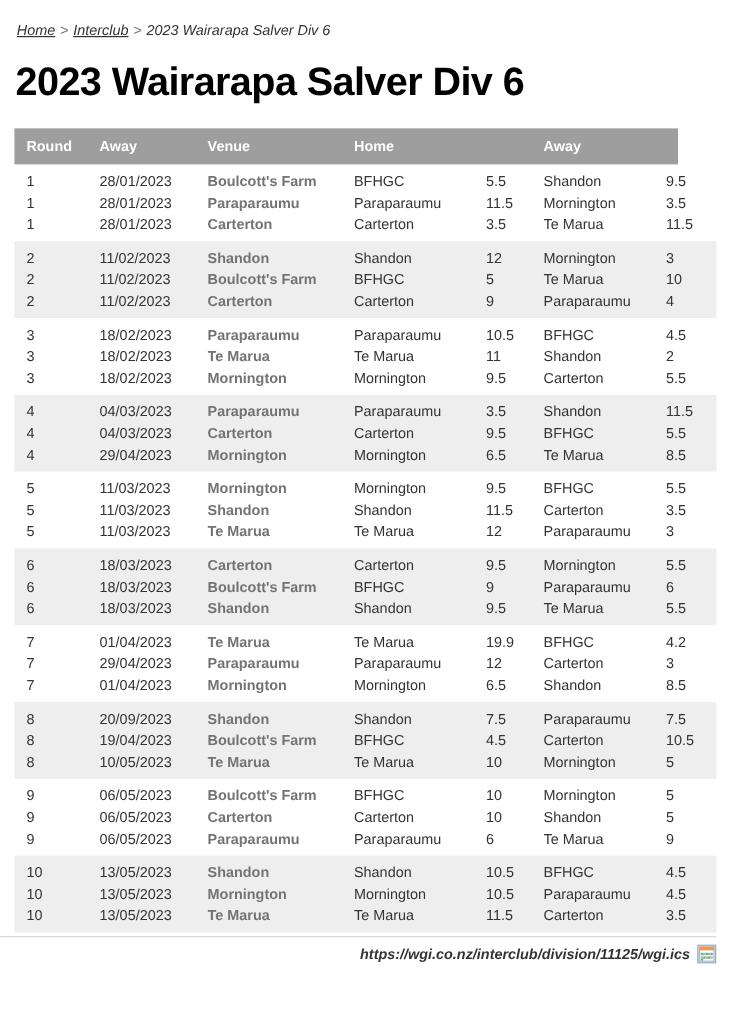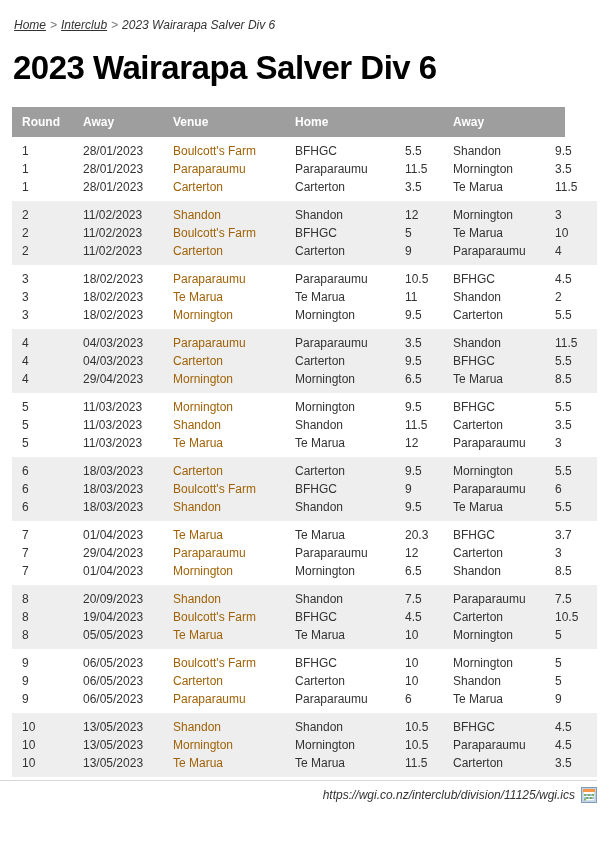--- a/index.html
+++ b/index.html
@@ -11,24 +11,24 @@
   .breadcrumb .current{color:#333333;}
 
   h1.page-title{margin:19px 0 22px 13px;font-size:33px;line-height:34px;font-weight:bold;color:#000000;letter-spacing:-0.5px;}
 
   .fixture-table{margin:0 12px;width:585px;font-size:12px;}
   .thead{height:30px;background:#9e9e9e;color:#ffffff;font-weight:bold;display:grid;grid-template-columns:61px 90px 122px 158px 144px;align-items:center;padding-left:10px;box-sizing:border-box;width:553px;}
   .group{padding:5px 0;}
   .group.striped{background:#eeeeee;}
   .row{display:grid;grid-template-columns:61px 90px 122px 110px 48px 102px 42px;height:18px;line-height:18px;align-items:center;padding-left:10px;box-sizing:border-box;}
   .cell{overflow:hidden;white-space:nowrap;}
-  .cell.venue{color:#a16207;}
+  .cell.venue{color:#737373;font-weight:bold;}
 
   .tfooter{margin:3px 12px 0 0;border-top:1px solid #d8d8d8;padding-top:6px;display:flex;justify-content:flex-end;align-items:center;gap:6px;font-size:12px;}
-  .ics-link{font-style:italic;text-decoration:none;color:#333333;}
+  .ics-link{font-style:italic;text-decoration:none;color:#333333;font-weight:bold;}
   .cal-icon{display:inline-block;width:16px;height:16px;line-height:0;}
 </style>
 </head>
 <body>
 
 <div class="page">
 
   <nav class="breadcrumb">
     <a>Home</a><span class="sep">&gt;</span><a>Interclub</a><span class="sep">&gt;</span><span class="current">2023 Wairarapa Salver Div 6</span>
   </nav>
@@ -217,23 +217,23 @@
     <div class="cell away">Te Marua</div>
     <div class="cell ascore">5.5</div>
   </div>
         </div>
         <div class="group">
           <div class="row">
     <div class="cell round">7</div>
     <div class="cell date">01/04/2023</div>
     <div class="cell venue">Te Marua</div>
     <div class="cell home">Te Marua</div>
-    <div class="cell hscore">20.3</div>
-    <div class="cell away">BFHGC</div>
-    <div class="cell ascore">3.7</div>
+    <div class="cell hscore">19.9</div>
+    <div class="cell away">BFHGC</div>
+    <div class="cell ascore">4.2</div>
   </div>
           <div class="row">
     <div class="cell round">7</div>
     <div class="cell date">29/04/2023</div>
     <div class="cell venue">Paraparaumu</div>
     <div class="cell home">Paraparaumu</div>
     <div class="cell hscore">12</div>
     <div class="cell away">Carterton</div>
     <div class="cell ascore">3</div>
   </div>
@@ -261,21 +261,21 @@
     <div class="cell round">8</div>
     <div class="cell date">19/04/2023</div>
     <div class="cell venue">Boulcott's Farm</div>
     <div class="cell home">BFHGC</div>
     <div class="cell hscore">4.5</div>
     <div class="cell away">Carterton</div>
     <div class="cell ascore">10.5</div>
   </div>
           <div class="row">
     <div class="cell round">8</div>
-    <div class="cell date">05/05/2023</div>
+    <div class="cell date">10/05/2023</div>
     <div class="cell venue">Te Marua</div>
     <div class="cell home">Te Marua</div>
     <div class="cell hscore">10</div>
     <div class="cell away">Mornington</div>
     <div class="cell ascore">5</div>
   </div>
         </div>
         <div class="group">
           <div class="row">
     <div class="cell round">9</div>

